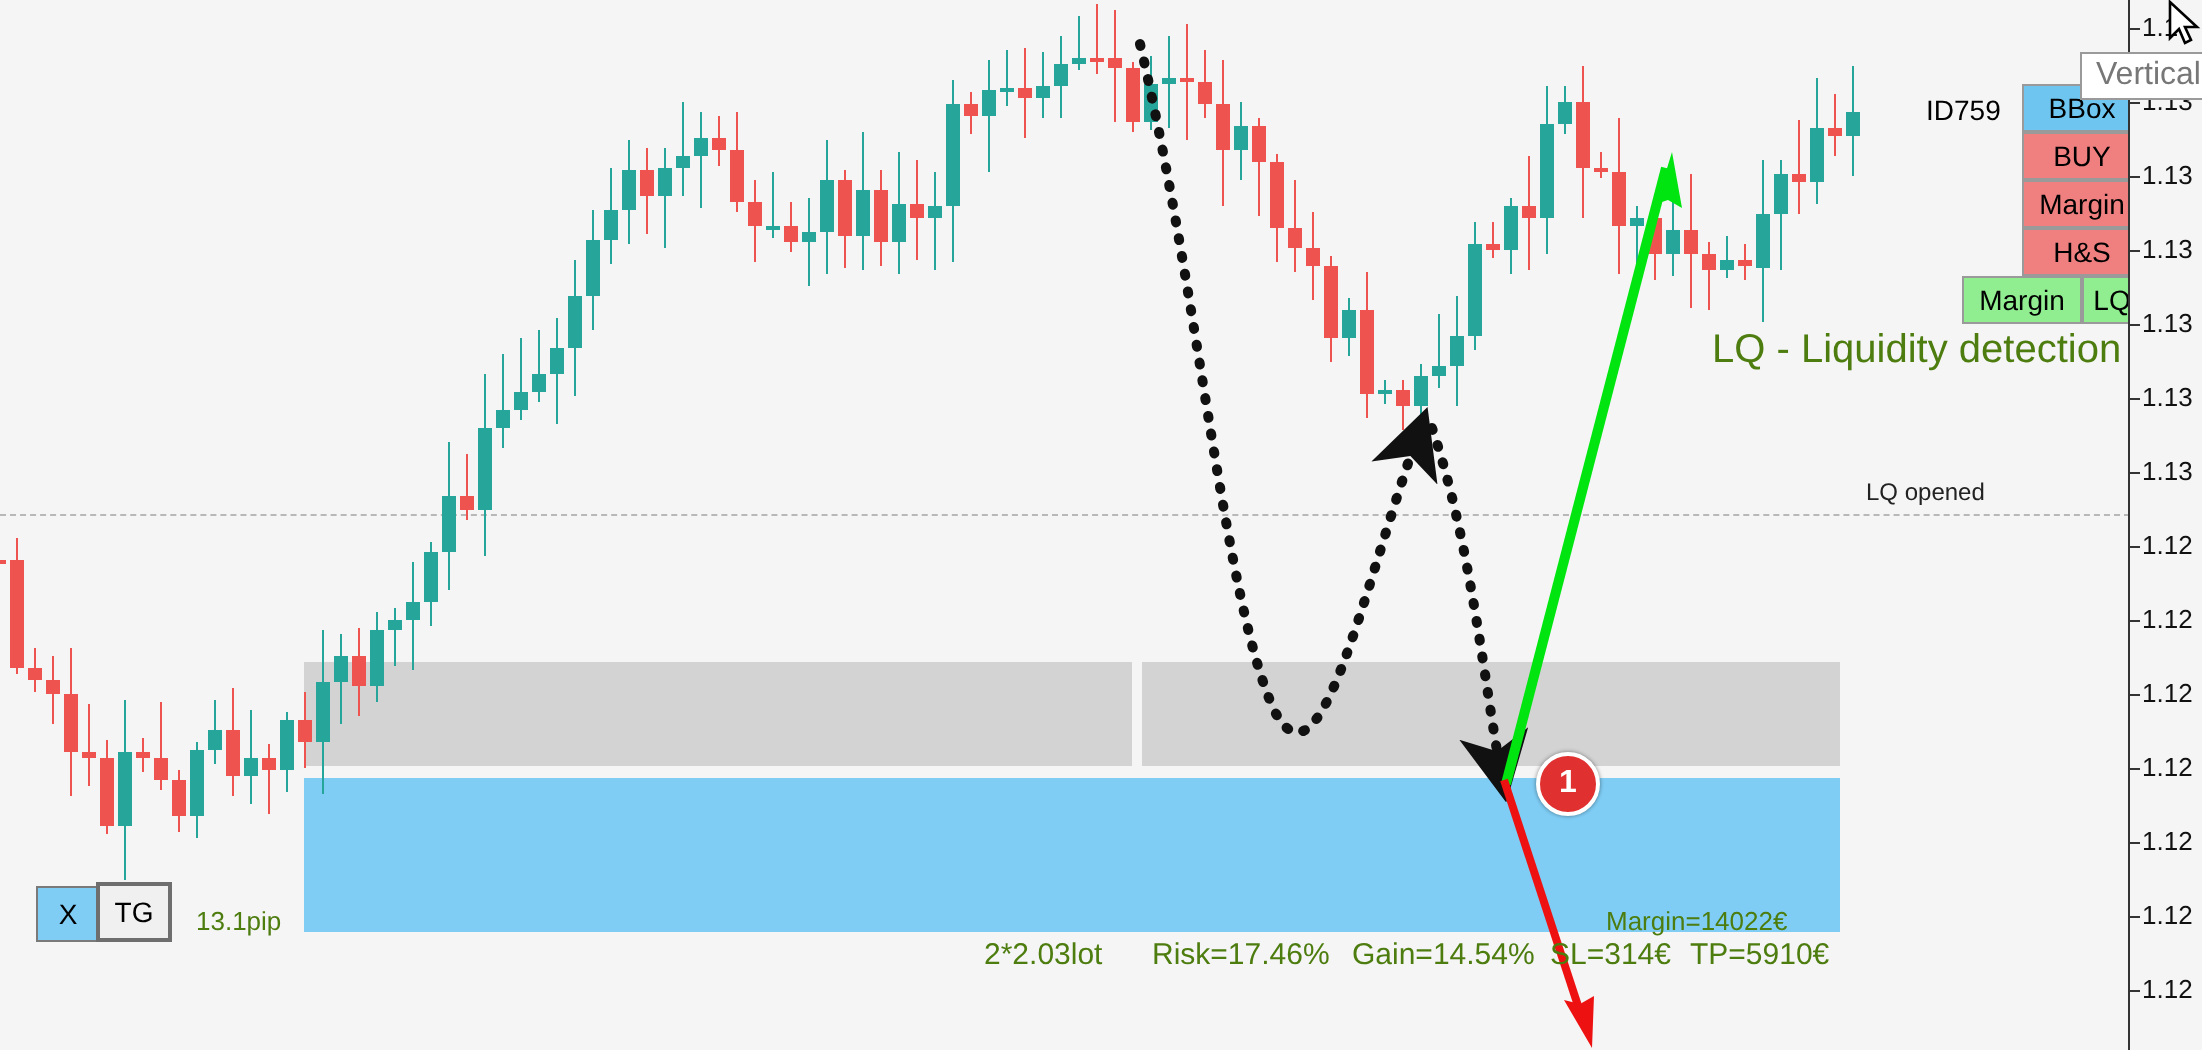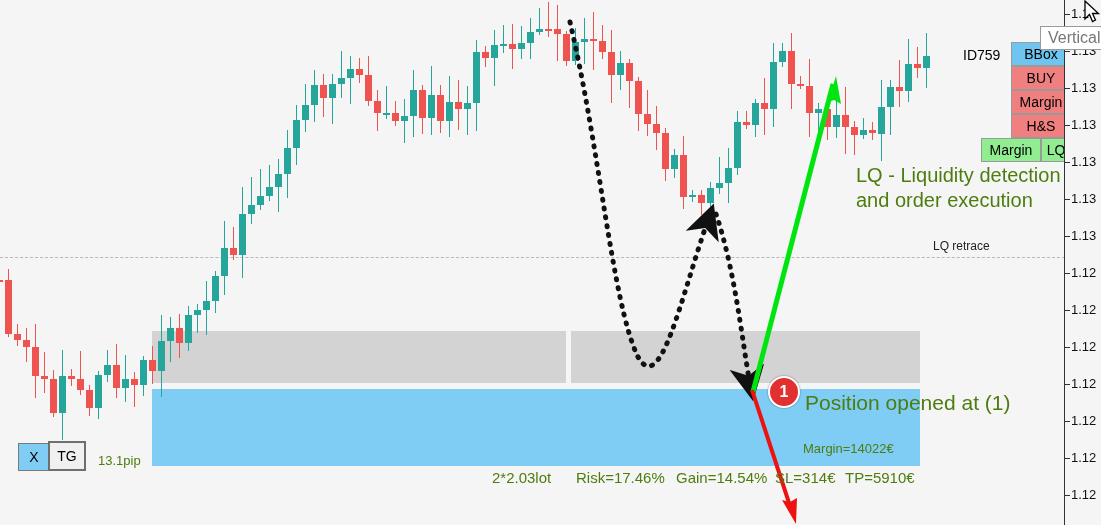--- a/index.html
+++ b/index.html
@@ -98,21 +98,21 @@
 
 <div id="chart-root">
 
   <div class="plot">
 
     <div class="zone zone-gray" style="left:152px;top:331px;width:414px;height:52px;"></div>
     <div class="zone zone-gray" style="left:571px;top:331px;width:349px;height:52px;"></div>
     <div class="zone zone-blue" style="left:152px;top:389px;width:768px;height:77px;"></div>
 
     <div class="retrace-line" style="left:0px;top:257px;width:1065px;"></div>
-    <div class="retrace-label" style="left:933px;top:239px;">LQ retrace</div>
+    <div class="retrace-label" style="left:933px;top:239px;">LQ opened</div>
 
     <div id="candles">
         <div class="candle" style="left: -4px;">
           <div class="body" style="top: 280.005px; height: 2px; background: rgb(239, 83, 80);"></div>
         </div>
         <div class="candle" style="left: 5px;">
           <div class="wick" style="top: 268.579px; height: 68.8619px; background: rgb(239, 83, 80);"></div>
           <div class="body" style="top: 280.005px; height: 54.2452px; background: rgb(239, 83, 80);"></div>
         </div>
         <div class="candle" style="left: 14px;">
@@ -537,25 +537,23 @@
       <path d="M753,392 L833,84" fill="none" stroke="#00e510" stroke-width="5"></path>
       <path d="M836,76 L828,102 L834,100 L841,104 z" fill="#00e510"></path>
 
       <path d="M752,390 L792,512" fill="none" stroke="#ee1111" stroke-width="4"></path>
       <path d="M796,524 L782,500 L790,502 L797,498 z" fill="#ee1111"></path>
     </svg>
 
     <div class="badge" style="left:768px;top:376px;">1</div>
 
     <div class="chart-text lq-note" style="left:856px;top:163px;">LQ - Liquidity detection</div>
-    <div class="chart-text lq-note" style="left:856px;top:188px;">and order execution</div>
-
-    <div class="chart-text pos-note" style="left:805px;top:391px;">Position opened at (1)</div>
-
-    <div class="chart-text margin-note" style="left:803px;top:441px;">Margin=14022€</div>
+
+
+    <div class="chart-text margin-note" style="left:803px;top:453px;">Margin=14022€</div>
 
     <div class="chart-text pip-note" style="left:98px;top:453px;">13.1pip</div>
 
     <div class="chart-text stats-row" style="left:492px;top:469px;">2*2.03lot</div>
     <div class="chart-text stats-row" style="left:576px;top:469px;">Risk=17.46%</div>
     <div class="chart-text stats-row" style="left:676px;top:469px;">Gain=14.54%</div>
     <div class="chart-text stats-row" style="left:775px;top:469px;">SL=314€</div>
     <div class="chart-text stats-row" style="left:845px;top:469px;">TP=5910€</div>
 
     <div class="btn-x" style="left:18px;top:443px;">X</div>

